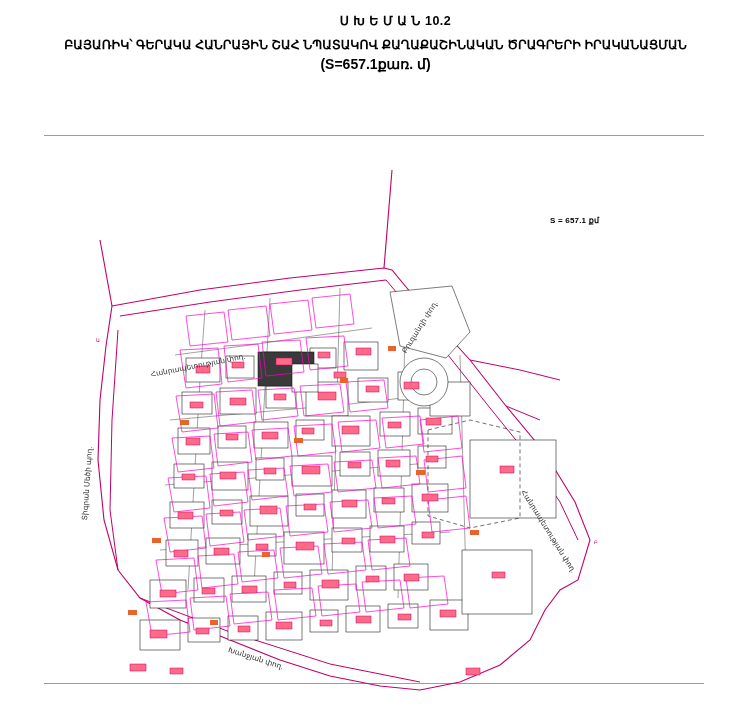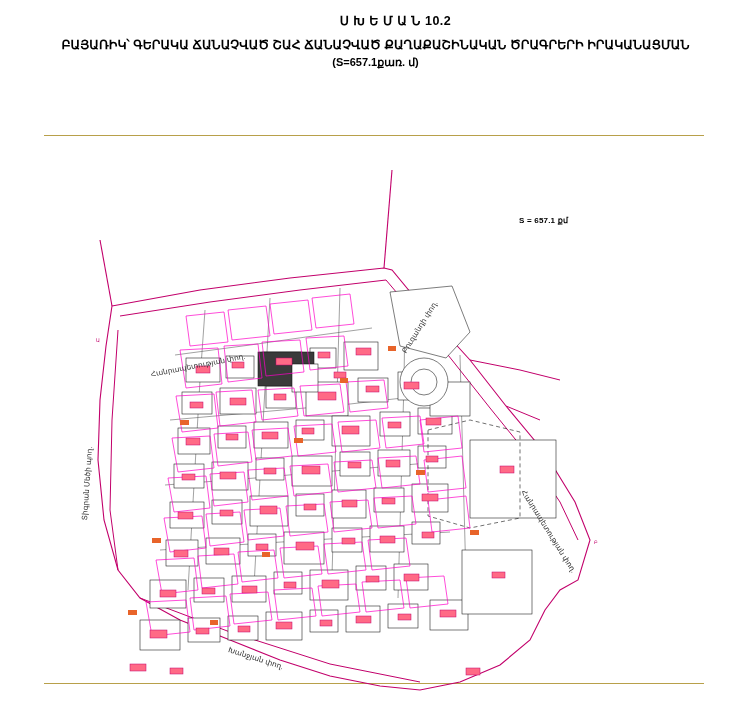--- a/index.html
+++ b/index.html
@@ -38,21 +38,21 @@
   .title-line {
     font-size: 12.4px;
     font-weight: bold;
     line-height: 17px;
     letter-spacing: 0.1px;
   }
   .title-block {
     margin-top: 9px;
   }
   .area-line {
-    font-size: 11px;
+    font-size: 14px;
     font-weight: bold;
     margin-top: 2px;
   }
   
   .drawing {
     position: absolute;
     top: 120px;
     left: 0;
     width: 751px;
     height: 578px;
@@ -67,21 +67,21 @@
   .rule-top { top: 15px; }
   .rule-bottom { top: 563px; }
 
   .map-svg {
     position: absolute;
     top: 0;
     left: 0;
   }
   .legend-area {
     position: absolute;
-    left: 519px;
+    left: 550px;
     top: 96px;
     font-size: 8px;
     font-weight: bold;
     letter-spacing: 0.2px;
     white-space: nowrap;
   }
   
   .street {
     position: absolute;
     font-size: 7.4px;
@@ -91,21 +91,21 @@
   }
 </style>
 </head>
 <body>
 
 <div class="page">
 
   <div class="header">
     <div class="scheme-no">Ս Խ Ե Մ Ա Ն 10.2</div>
     <div class="title-block">
-      <div class="title-line">ԲԱՅԱՌԻԿ՝ ԳԵՐԱԿԱ ՃԱՆԱՉՎԱԾ ՇԱՀ ՃԱՆԱՉՎԱԾ ՔԱՂԱՔԱՇԻՆԱԿԱՆ ԾՐԱԳՐԵՐԻ ԻՐԱԿԱՆԱՑՄԱՆ</div>
+      <div class="title-line">ԲԱՅԱՌԻԿ՝ ԳԵՐԱԿԱ ՀԱՆՐԱՅԻՆ ՇԱՀ ՆՊԱՏԱԿՈՎ ՔԱՂԱՔԱՇԻՆԱԿԱՆ ԾՐԱԳՐԵՐԻ ԻՐԱԿԱՆԱՑՄԱՆ</div>
       <div class="area-line">(S=657.1քառ. մ)</div>
     </div>
   </div>
 
   <div class="drawing">
 
     <div class="rule rule-top"></div>
     <div class="rule rule-bottom"></div>
 
     <div class="legend-area">S = 657.1 քմ</div>

